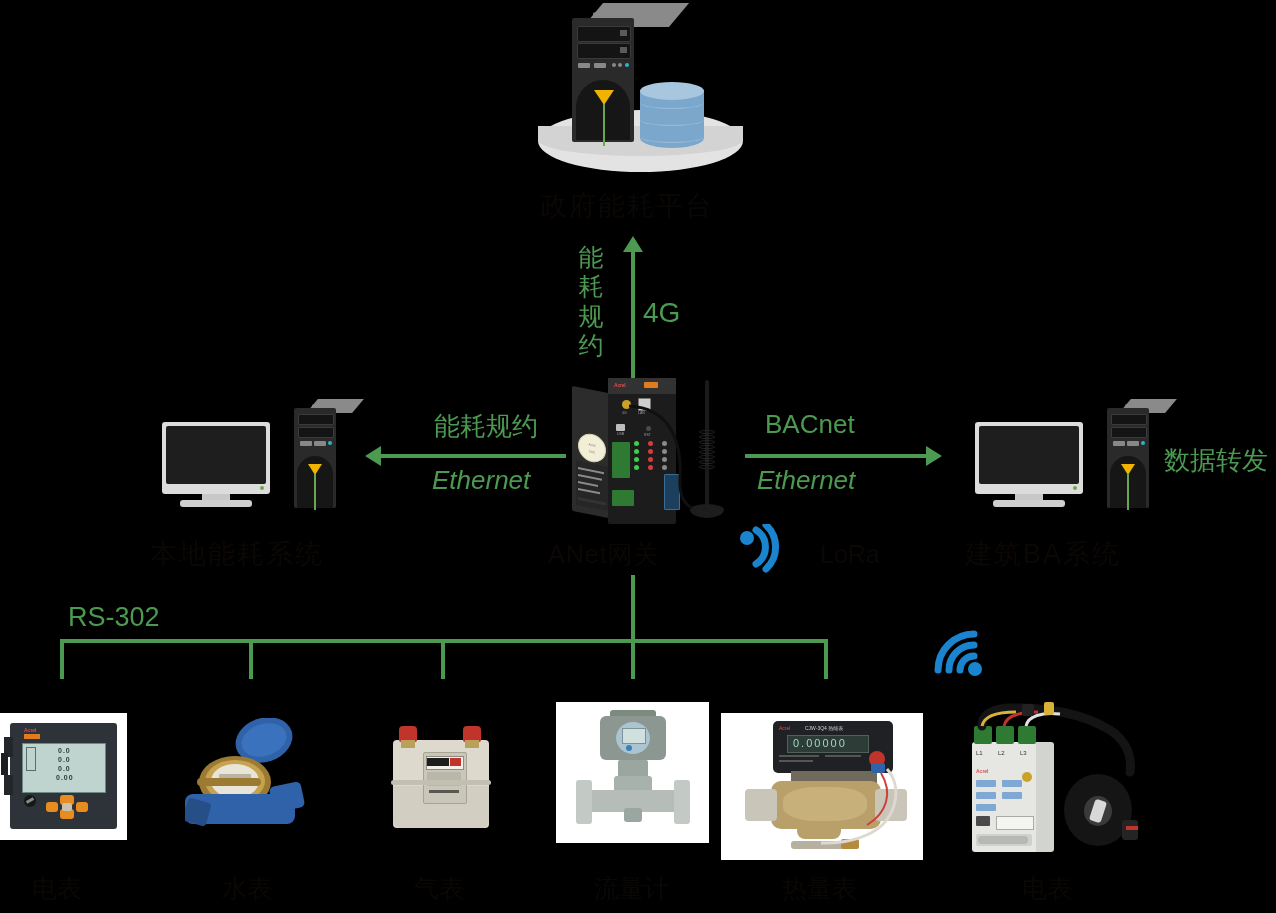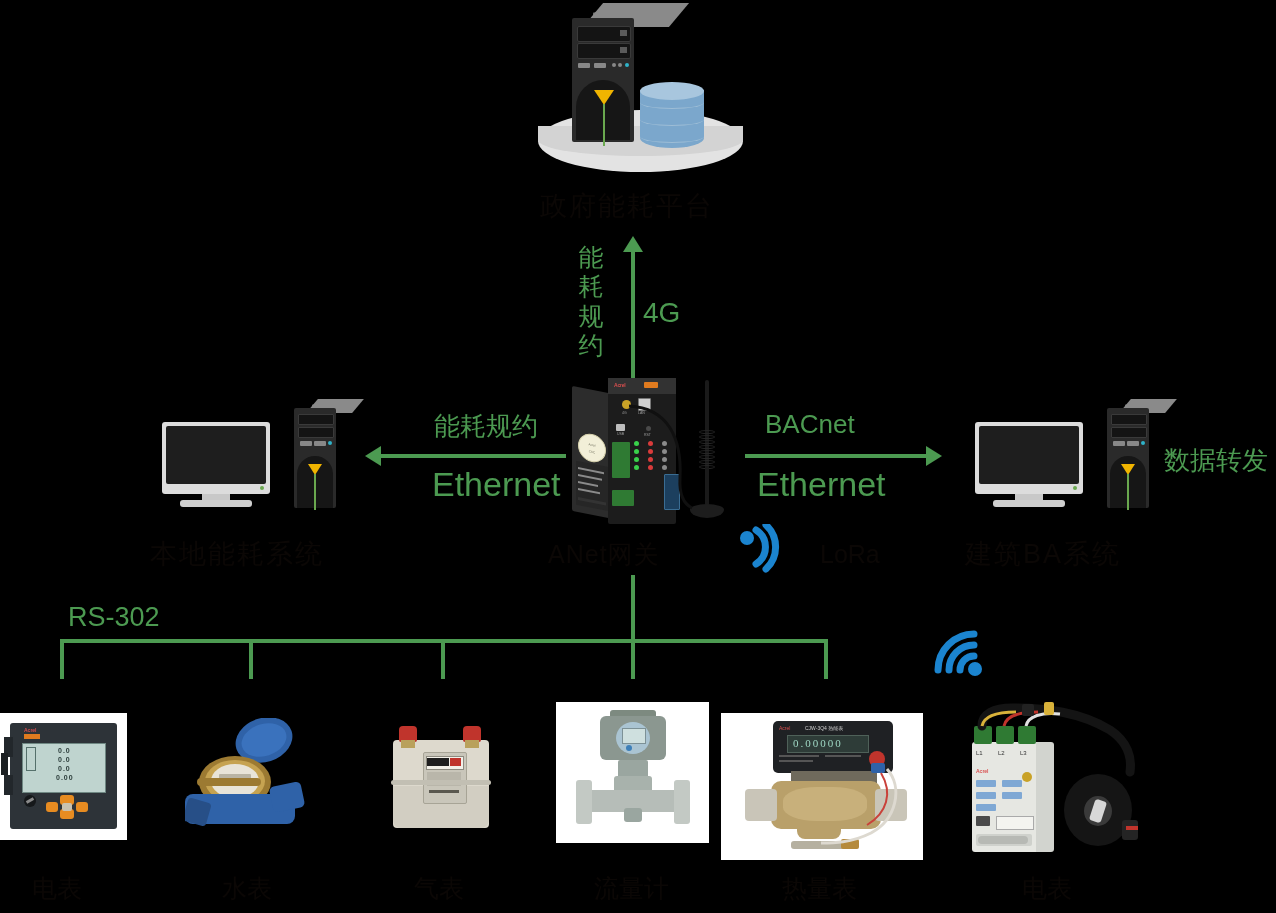--- a/index.html
+++ b/index.html
@@ -90,21 +90,21 @@
         border-right:10px solid transparent;border-bottom:16px solid #4c9a51;}
   .arrow-head-left{position:absolute;width:0;height:0;border-top:10px solid transparent;
         border-bottom:10px solid transparent;border-right:16px solid #4c9a51;}
   .arrow-head-right{position:absolute;width:0;height:0;border-top:10px solid transparent;
         border-bottom:10px solid transparent;border-left:16px solid #4c9a51;}
 
   
   .t-4g{font-size:28px;}
   .t-vert{font-size:25px;line-height:1.17;width:26px;text-align:center;}
   .t-proto{font-size:26px;white-space:nowrap;}
-  .t-eth{font-size:34px;white-space:nowrap;}
+  .t-eth{font-size:26px;white-space:nowrap;font-style:italic;}
   .t-rs485{font-size:27px;}
   .t-fwd{font-size:26px;white-space:nowrap;}
   .t-dark{font-size:27px;color:#0b0705;white-space:nowrap;}
   .t-dark-sm{font-size:25px;color:#0b0705;white-space:nowrap;}
 
   
   .wifi svg{display:block;}
 
   
   .photo{position:absolute;overflow:hidden;}
@@ -383,21 +383,21 @@
   <div class="abs" style="left:20px;top:78px;width:16px;height:44px;background:#c3c9c4;border-radius:3px;"></div>
   <div class="abs" style="left:118px;top:78px;width:16px;height:44px;background:#c3c9c4;border-radius:3px;"></div>
   <div class="abs" style="left:68px;top:106px;width:18px;height:14px;background:#9aa6a0;border-radius:3px;"></div>
 </div>
 
 <div class="photo photo-white" style="left:721px;top:713px;width:202px;height:147px;">
   <div class="abs" style="left:52px;top:8px;width:120px;height:52px;background:#1f2124;border-radius:5px;"></div>
   <div class="abs" style="left:58px;top:12px;width:20px;height:8px;font-size:5px;color:#d94f4f;">Acrel</div>
   <div class="abs" style="left:84px;top:12px;font-size:5px;color:#cfcfcf;">CJW-3Q4 热能表</div>
   <div class="abs" style="left:66px;top:22px;width:80px;height:16px;background:#2e3c38;border:1px solid #4f6159;"></div>
-  <div class="abs" style="left:72px;top:24px;font-size:11px;color:#9fd8c4;letter-spacing:2px;font-family:Liberation Serif, serif;">0.00000</div>
+  <div class="abs" style="left:72px;top:24px;font-size:11px;color:#9fd8c4;letter-spacing:2px;font-family:Liberation Sans, sans-serif;">0.00000</div>
   <div class="abs" style="left:58px;top:42px;width:40px;height:2px;background:#555;"></div>
   <div class="abs" style="left:58px;top:47px;width:34px;height:2px;background:#555;"></div>
   <div class="abs" style="left:104px;top:42px;width:36px;height:2px;background:#555;"></div>
   <div class="abs" style="left:148px;top:38px;width:16px;height:16px;background:#c0342c;border-radius:50%;"></div>
   <div class="abs" style="left:70px;top:58px;width:86px;height:12px;background:#6f6a5c;"></div>
   <div class="abs" style="left:50px;top:68px;width:110px;height:48px;background:#b9a06a;border-radius:10px;"></div>
   <div class="abs" style="left:62px;top:74px;width:84px;height:34px;background:#c8b07b;border-radius:40%;"></div>
   <div class="abs" style="left:24px;top:76px;width:32px;height:32px;background:#c9c5b8;border-radius:4px;"></div>
   <div class="abs" style="left:154px;top:76px;width:32px;height:32px;background:#c9c5b8;border-radius:4px;"></div>
   <div class="abs" style="left:76px;top:110px;width:44px;height:16px;background:#b9a06a;border-radius:0 0 8px 8px;"></div>

